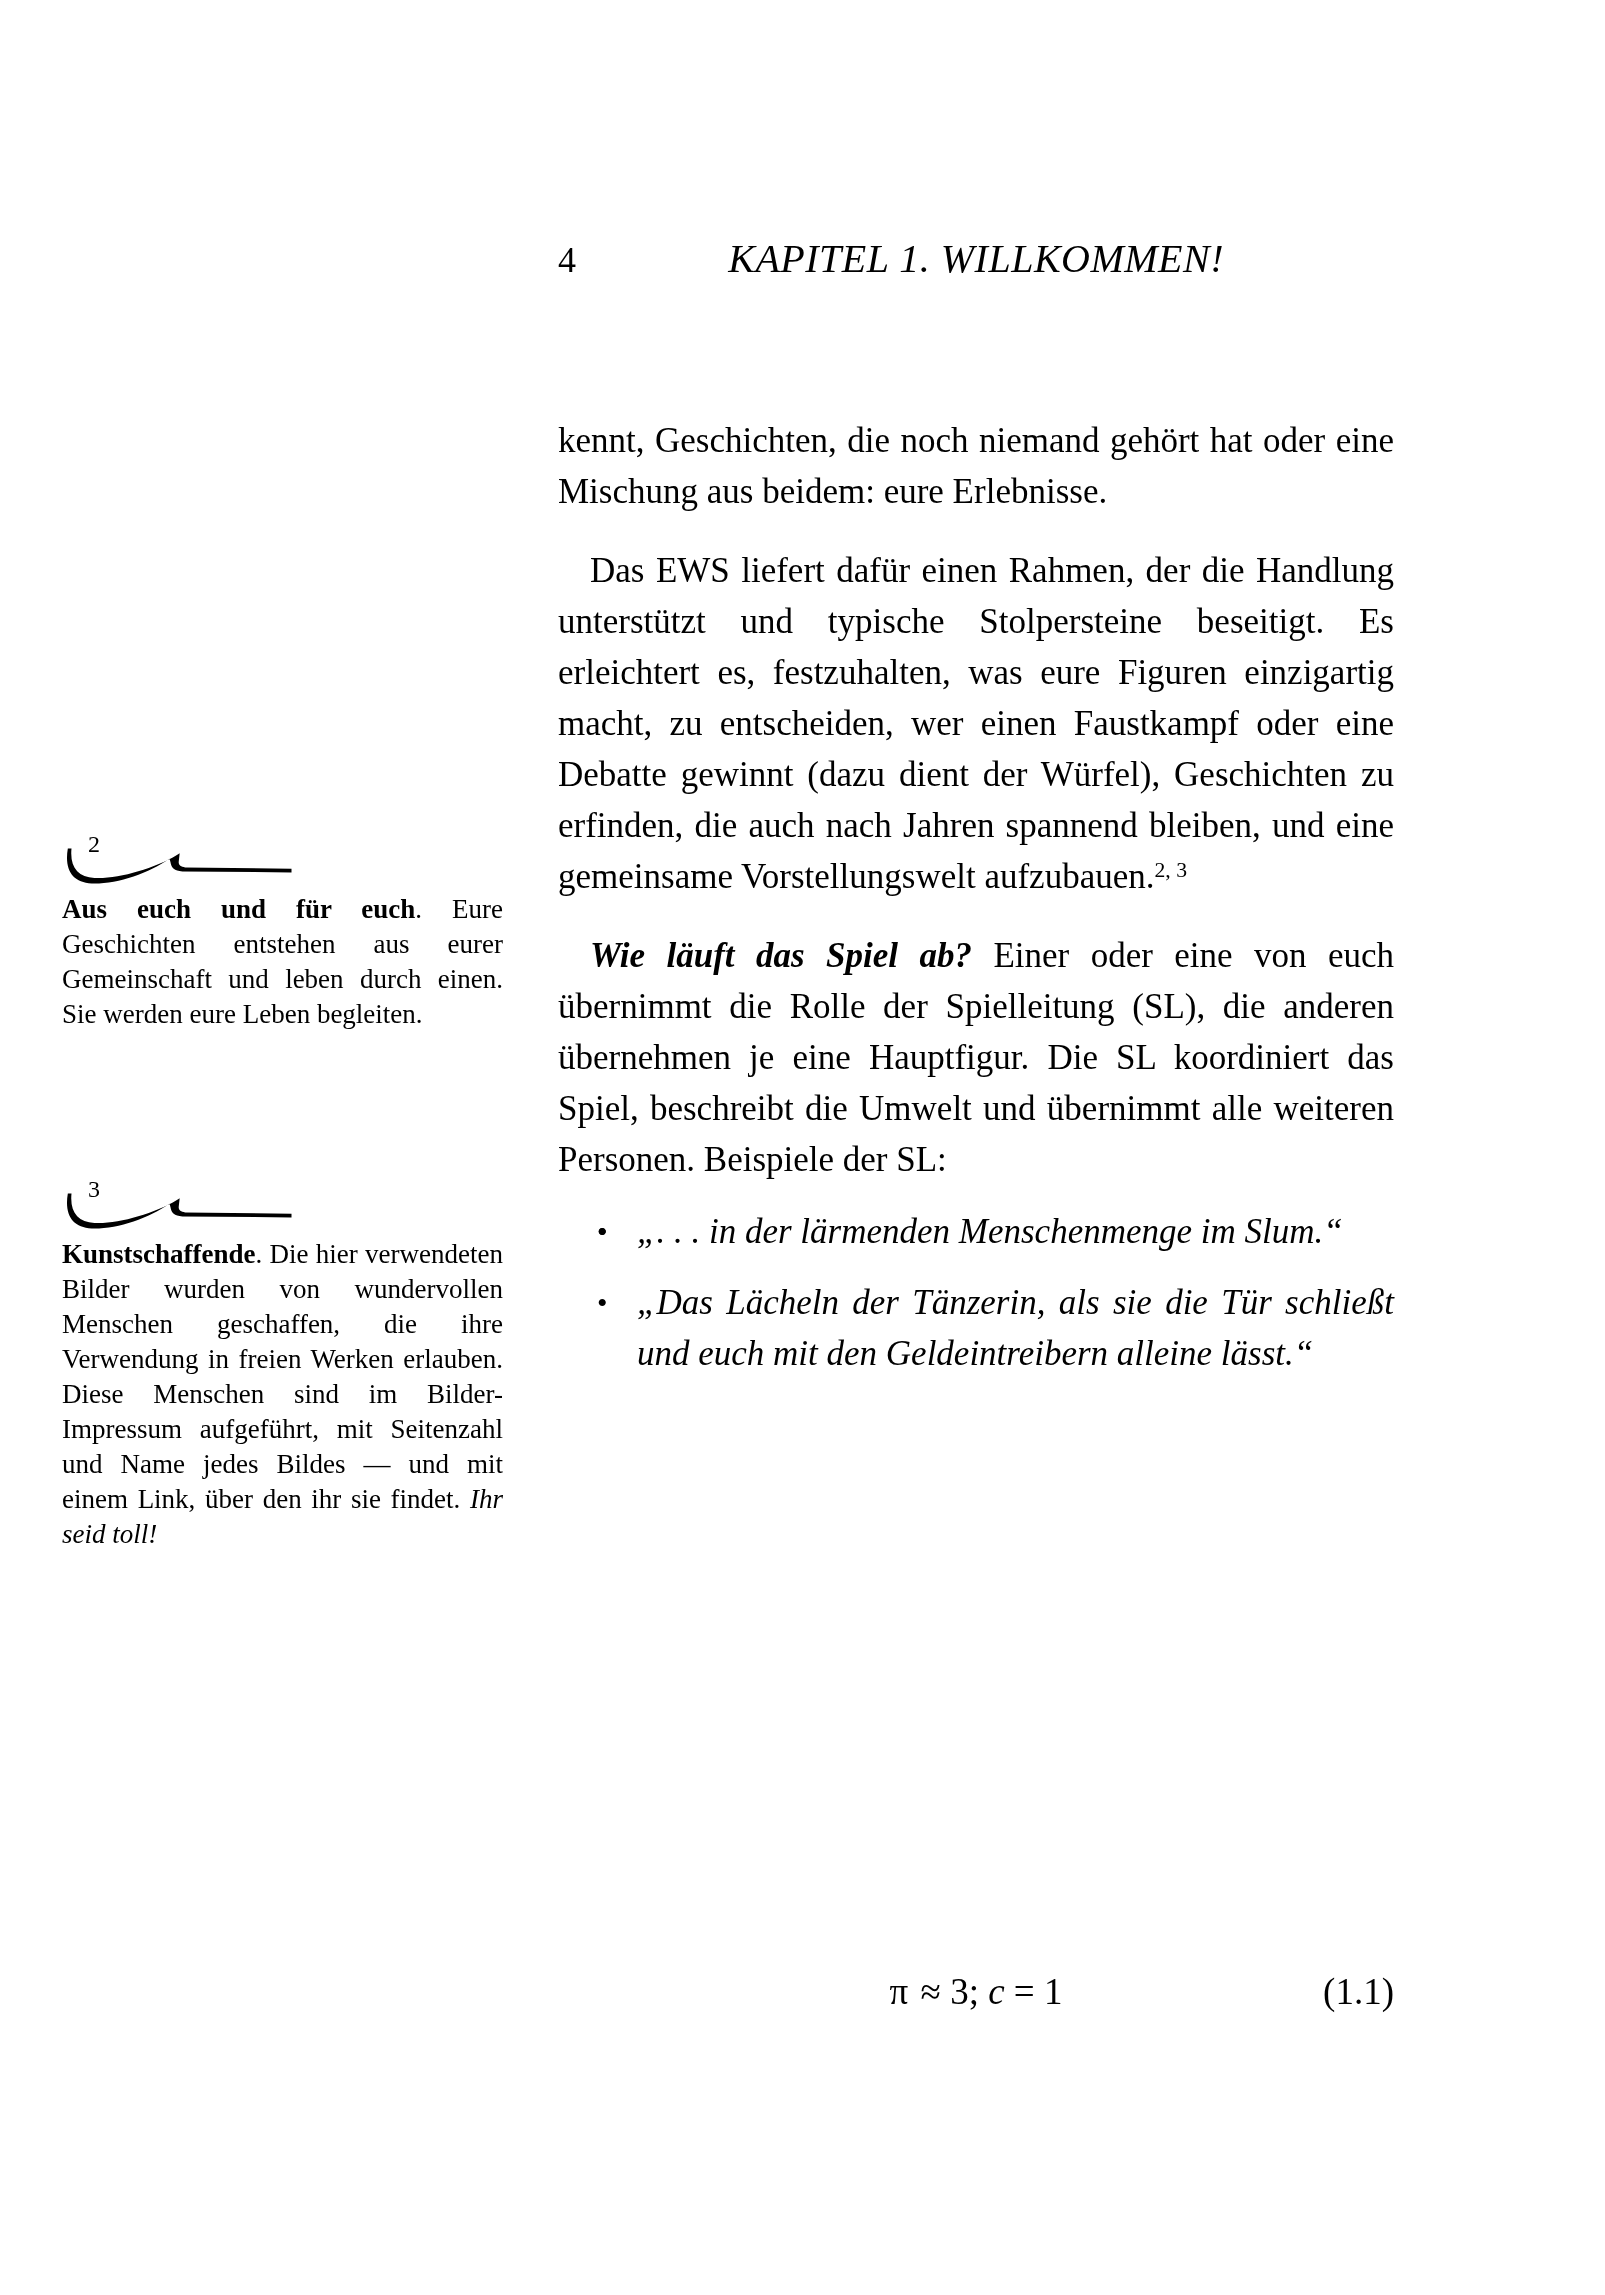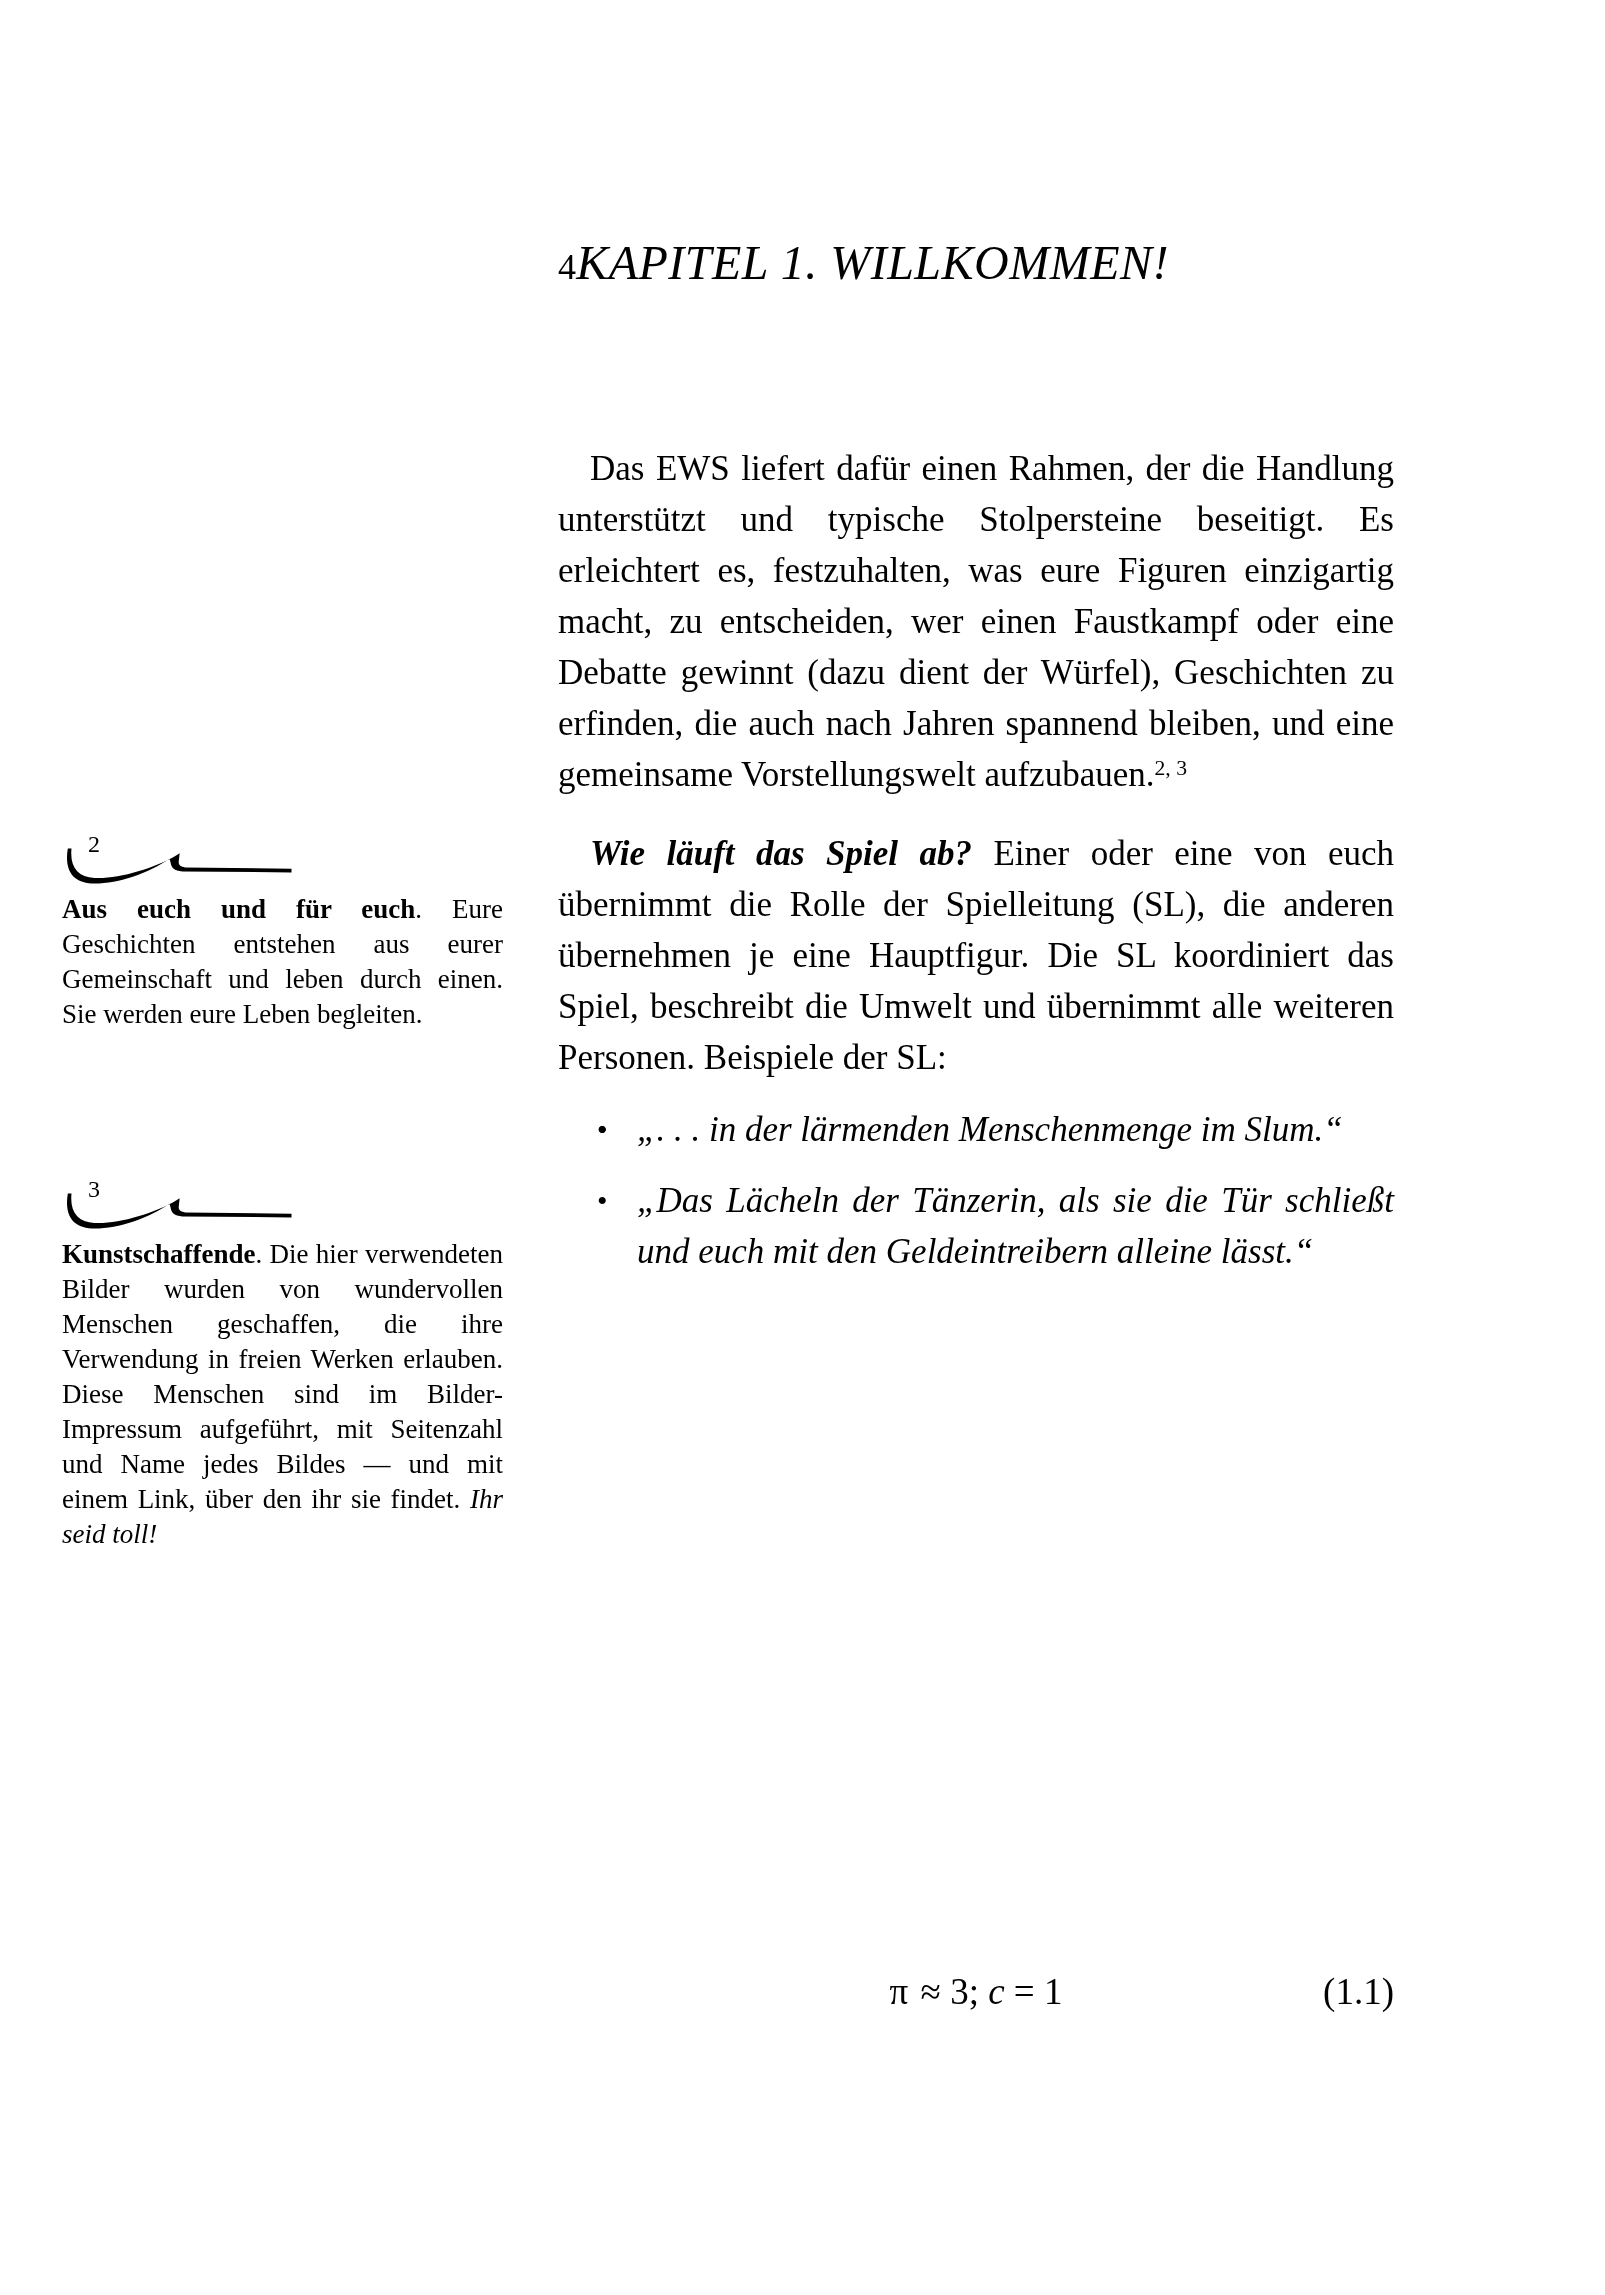--- a/index.html
+++ b/index.html
@@ -32,23 +32,24 @@
     align-items: baseline;
   }
   .runhead .folio {
     font-size: 36px;
     line-height: 1;
     font-style: normal;
     font-weight: normal;
     letter-spacing: 0.2px;
   }
   .runhead .chaptitle {
-    font-size: 48px;
+    font-size: 40px;
     line-height: 1;
     font-style: italic;
+    margin-left: 152px;
     white-space: nowrap;
     letter-spacing: 0.5px;
   }
 
   
   .bodycol {
     position: absolute;
     left: 558px;
     top: 415px;
     width: 836px;
@@ -194,20 +195,21 @@
       <span class="fnum">3</span>
       <svg viewBox="0 0 520 120" xmlns="http://www.w3.org/2000/svg" aria-hidden="true">
         <path d="M20 34 C 16 74, 34 96, 70 98 C 120 101, 200 78, 250 48 L 256 44 L 254 62 C 253 70, 258 74, 268 75 L 500 78 L 500 86 L 262 84 C 244 83, 238 76, 236 64 L 234 56 C 188 88, 118 112, 64 110 C 22 108, 4 80, 12 34 Z" fill="#000000"></path>
       </svg>
     </div>
     <span class="mn-text"><span class="mn-lead">Kunstschaffende</span><span>. </span><span>Die hier verwendeten Bilder wurden von wundervollen Menschen geschaffen, die ihre Verwendung in freien Werken erlauben. Diese Menschen sind im Bilder-Impressum aufgeführt, mit Seitenzahl und Name jedes Bildes — und mit einem Link, über den ihr sie findet. </span><span class="mn-em">Ihr seid toll!</span></span>
   </div>
 
   <div class="bodycol">
 
+    <p>kennt, Geschichten, die noch niemand gehört hat oder eine Mischung aus beidem: eure Erlebnisse.</p>
 
     <p class="indent"><span>Das EWS liefert dafür einen Rahmen, der die Handlung unterstützt und typische Stolpersteine beseitigt. Es erleichtert es, festzuhalten, was eure Figuren einzigartig macht, zu entscheiden, wer einen Faustkampf oder eine Debatte gewinnt (dazu dient der Würfel), Geschichten zu erfinden, die auch nach Jahren spannend bleiben, und eine gemeinsame Vorstellungswelt aufzubauen.</span><sup class="fn">2, 3</sup></p>
 
     <p class="indent"><span class="runin">Wie läuft das Spiel ab?</span><span> Einer oder eine von euch übernimmt die Rolle der Spielleitung (SL), die anderen übernehmen je eine Hauptfigur. Die SL koordiniert das Spiel, beschreibt die Umwelt und übernimmt alle weiteren Personen. Beispiele der SL:</span></p>
 
     <ul class="examples">
       <li>
         <span class="bullet">•</span>
       </li>
       <li>

